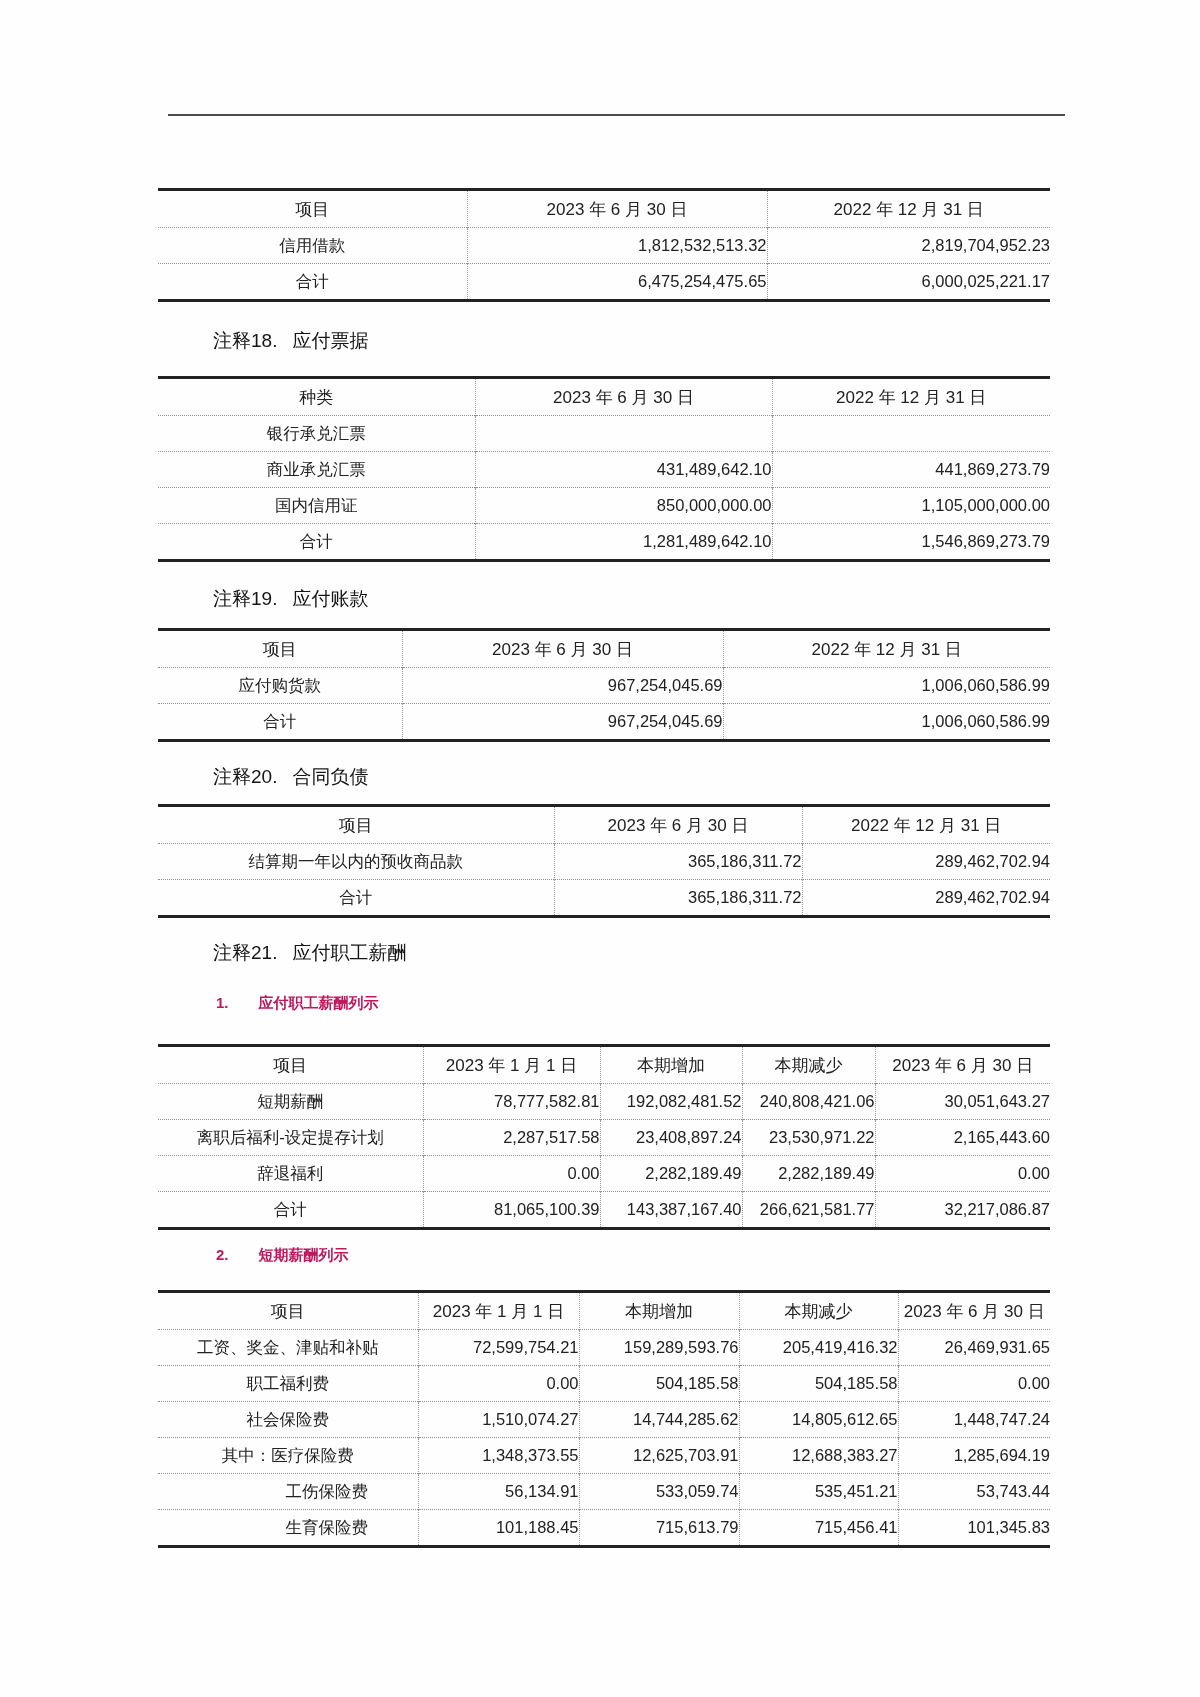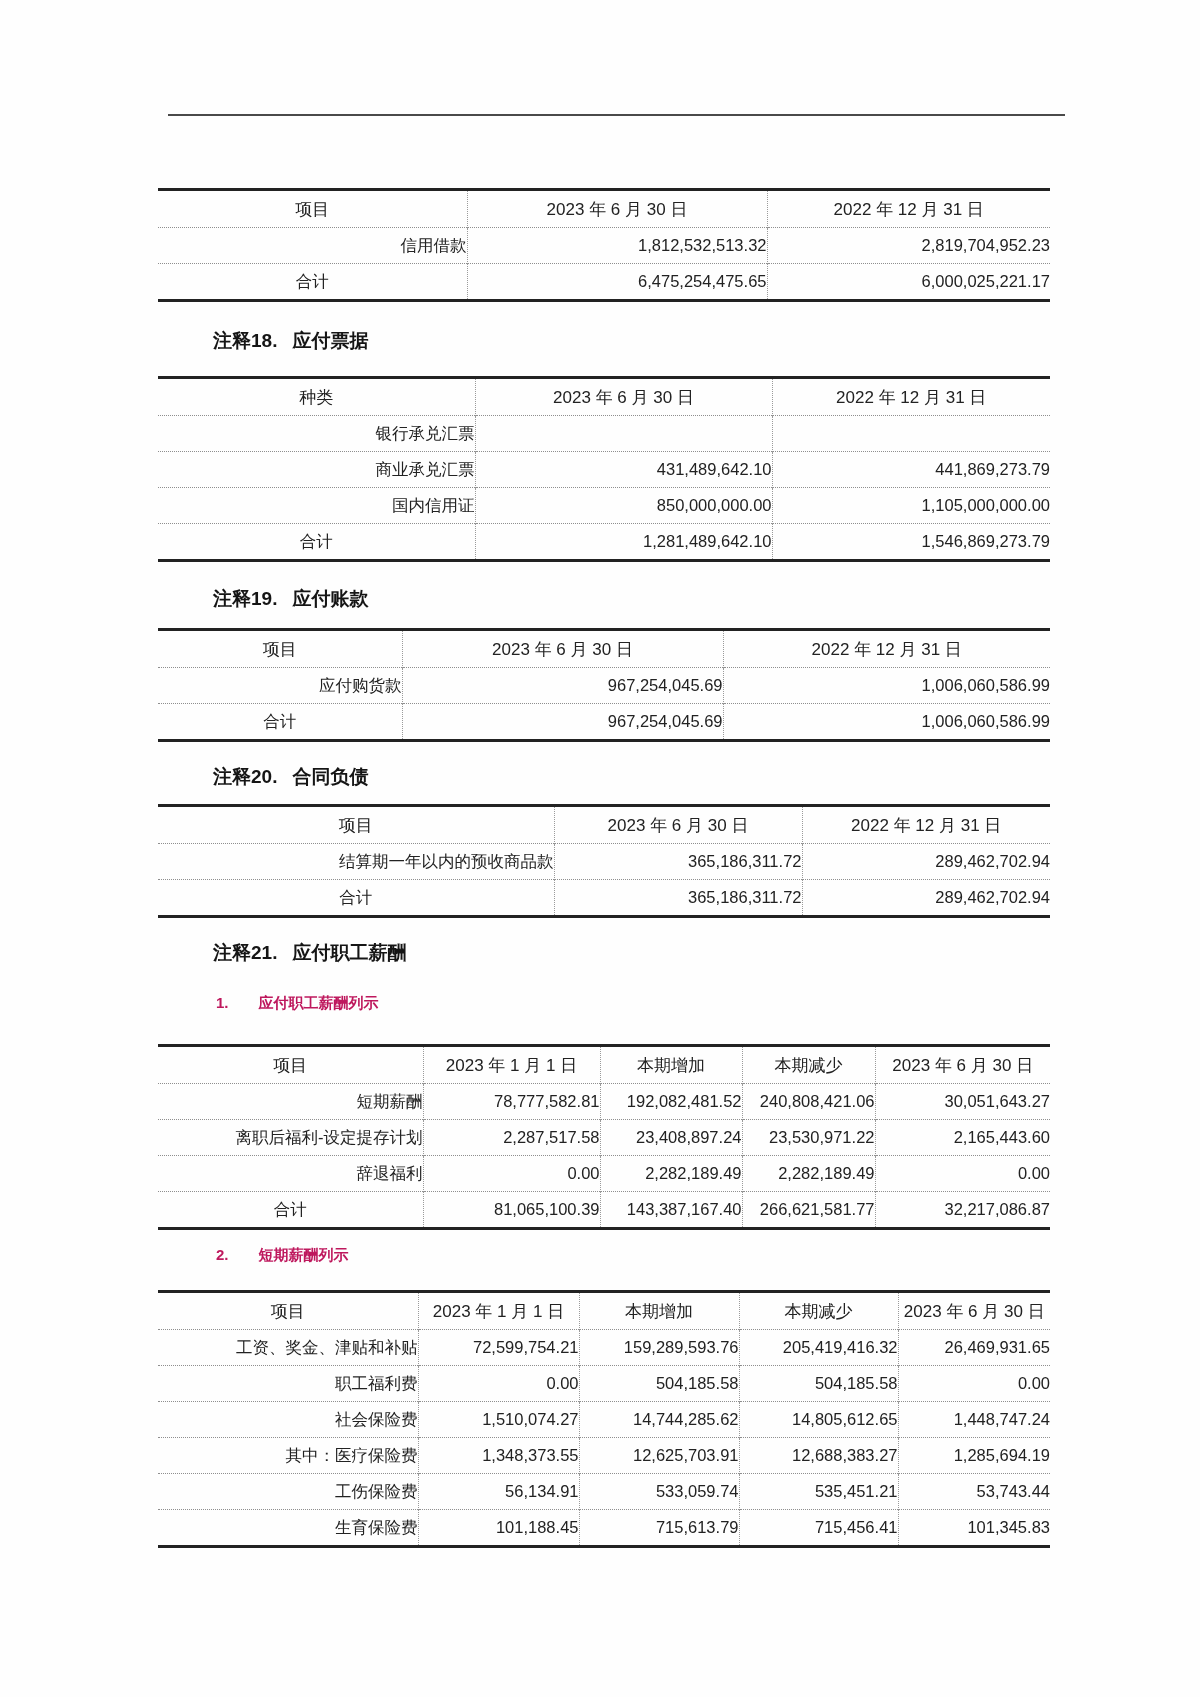--- a/index.html
+++ b/index.html
@@ -40,29 +40,29 @@
     padding:0;
     font-size:16.5px;
     color:#222;
   }
   table.fin tr+tr td, table.fin tbody tr:first-child td{
     border-top:1px dotted #8e8e8e;
   }
   table.fin th+th, table.fin td+td{
     border-left:1px dotted #9a9a9a;
   }
-  td.lbl{text-align:right;padding-left:10px;}
+  td.lbl{text-align:center;padding-left:10px;}
   td.lbl.center{text-align:center;padding-left:0;}
   td.lbl.indent{padding-left:78px;}
   td.num{text-align:right;padding-right:14px;}
 
   .note-heading{
     padding-left:55px;
     font-size:19px;
-    font-weight:bold;
+    font-weight:normal;
     line-height:26px;
     color:#151515;
   }
   .note-heading .n-num{margin-right:15px;}
   .sub-heading{
     padding-left:58px;
     font-size:15px;
     font-weight:bold;
     line-height:26px;
     color:#be185d;

